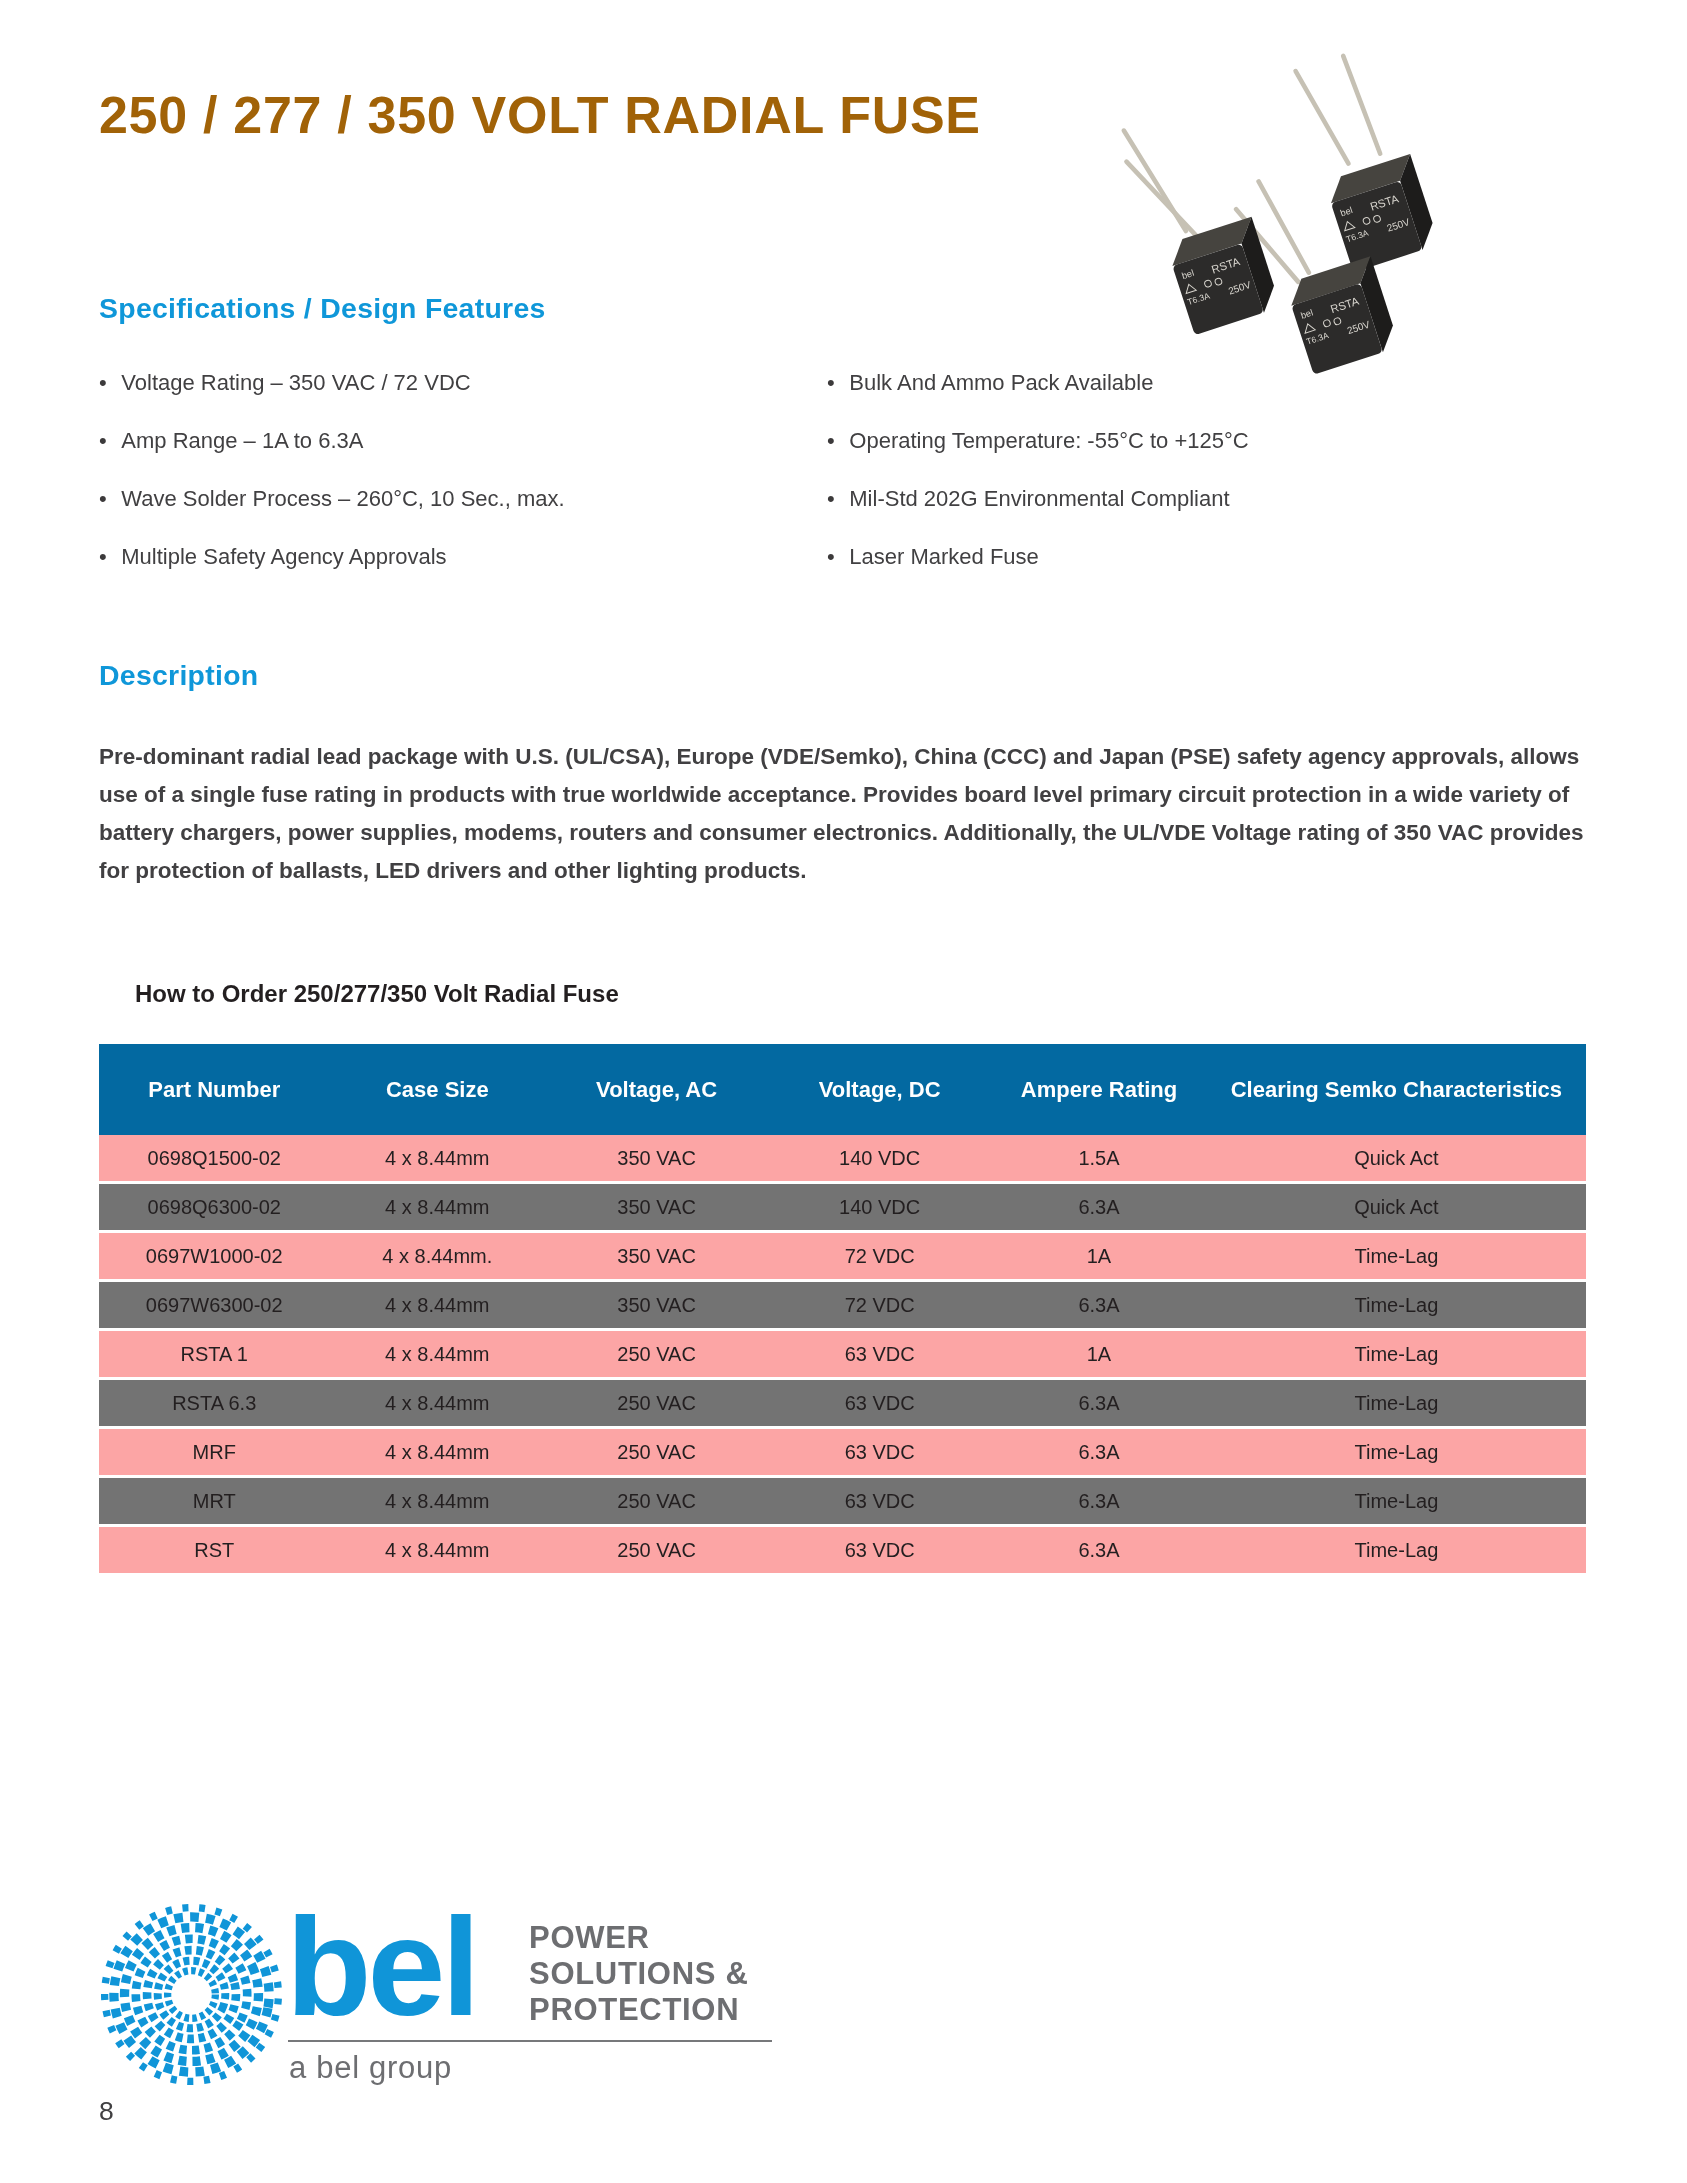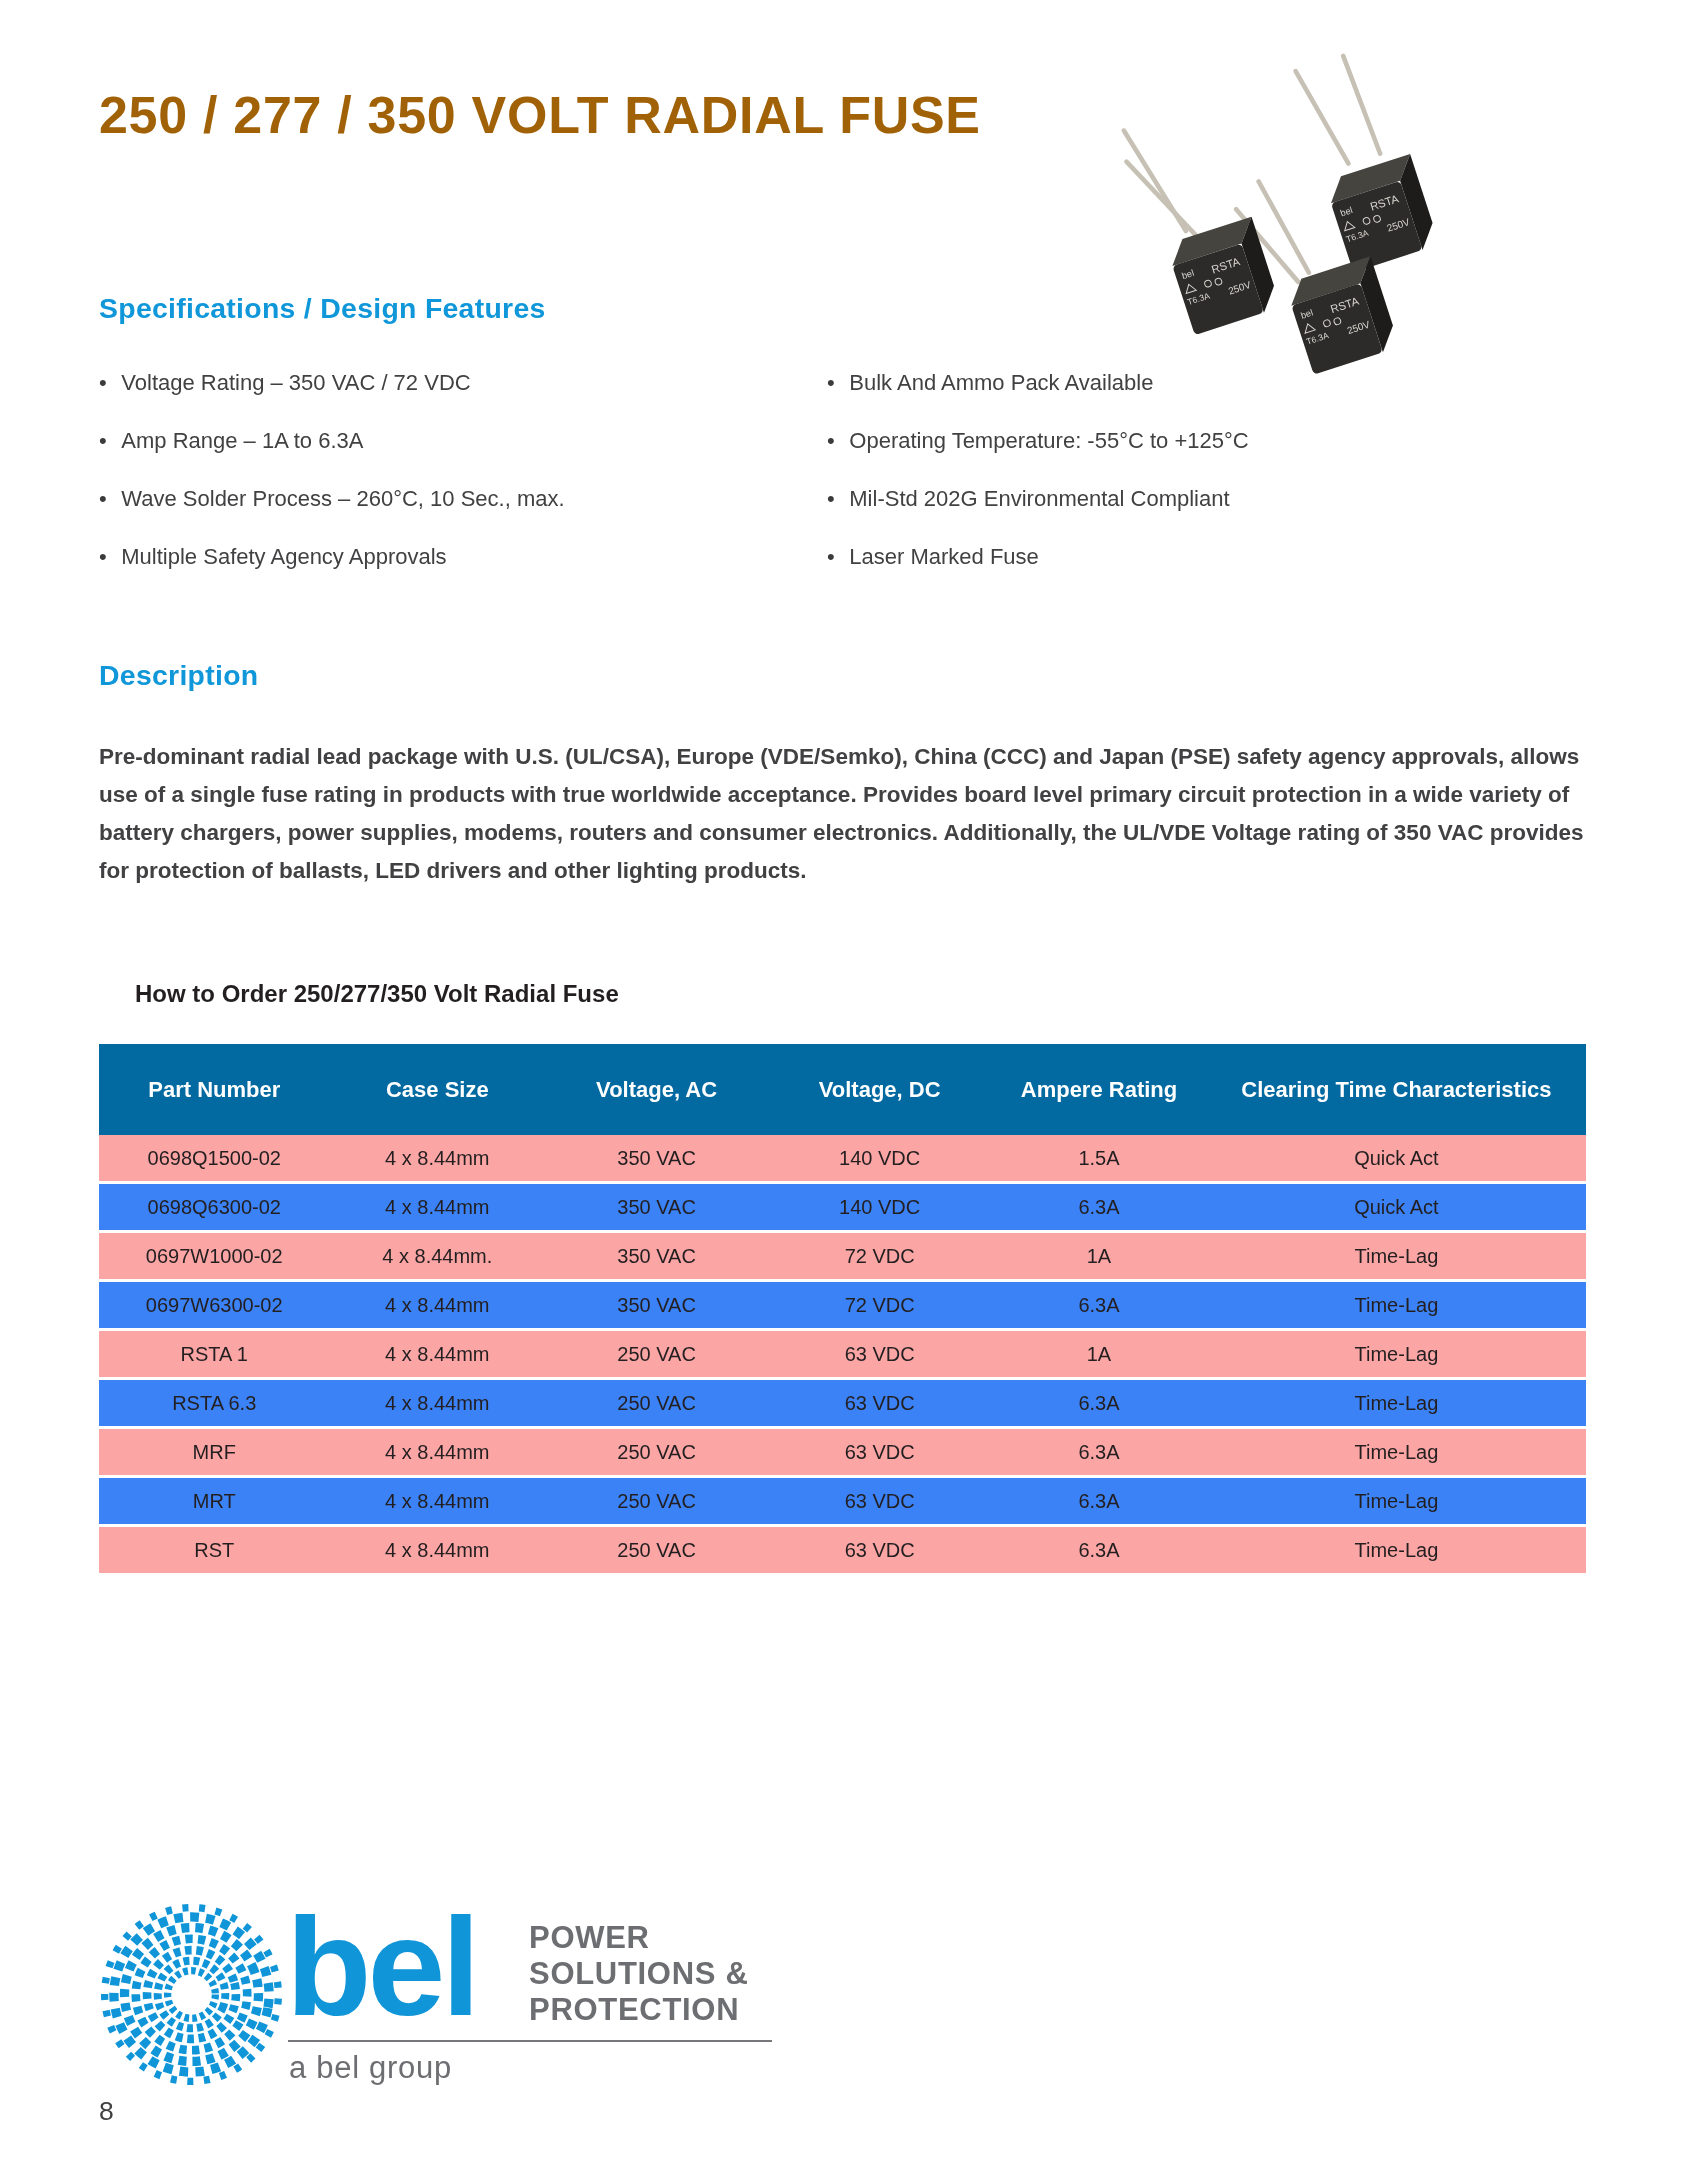--- a/index.html
+++ b/index.html
@@ -50,21 +50,21 @@
   .order-table th{
     background:#0369a1;color:#ffffff;font-weight:bold;font-size:22px;
     height:91px;text-align:center;vertical-align:middle;line-height:28px;
     padding:0 6.6px;
   }
   .order-table td{
     font-size:20px;color:#231F20;height:44px;text-align:center;
     vertical-align:middle;background:#fca5a5;
   }
   .order-table tr.alt td{
-    background:#3b82f6;
+    background:#737373;
     border-top:3.3px solid #ffffff;
     border-bottom:3.3px solid #ffffff;
   }
   .logo-mosaic{position:absolute;left:98px;top:1901px;width:187px;height:187px;}
   .logo-bel{
     position:absolute;left:286px;top:1897px;
     font-size:140px;line-height:140px;font-weight:bold;color:#1095D8;
     letter-spacing:-4px;
   }
   .logo-tagline{
@@ -175,21 +175,21 @@
         <col style="width:14.5%">
         <col style="width:25.5%">
     </colgroup>
     <thead>
       <tr>
         <th>Part Number</th>
         <th>Case Size</th>
         <th>Voltage, AC</th>
         <th>Voltage, DC</th>
         <th>Ampere Rating</th>
-        <th>Clearing Time Characteristics</th>
+        <th>Clearing Semko Characteristics</th>
       </tr>
     </thead>
     <tbody>
       <tr>
         <td>0698Q1500-02</td>
         <td>4 x 8.44mm</td>
         <td>350 VAC</td>
         <td>140 VDC</td>
         <td>1.5A</td>
         <td>Quick Act</td>

